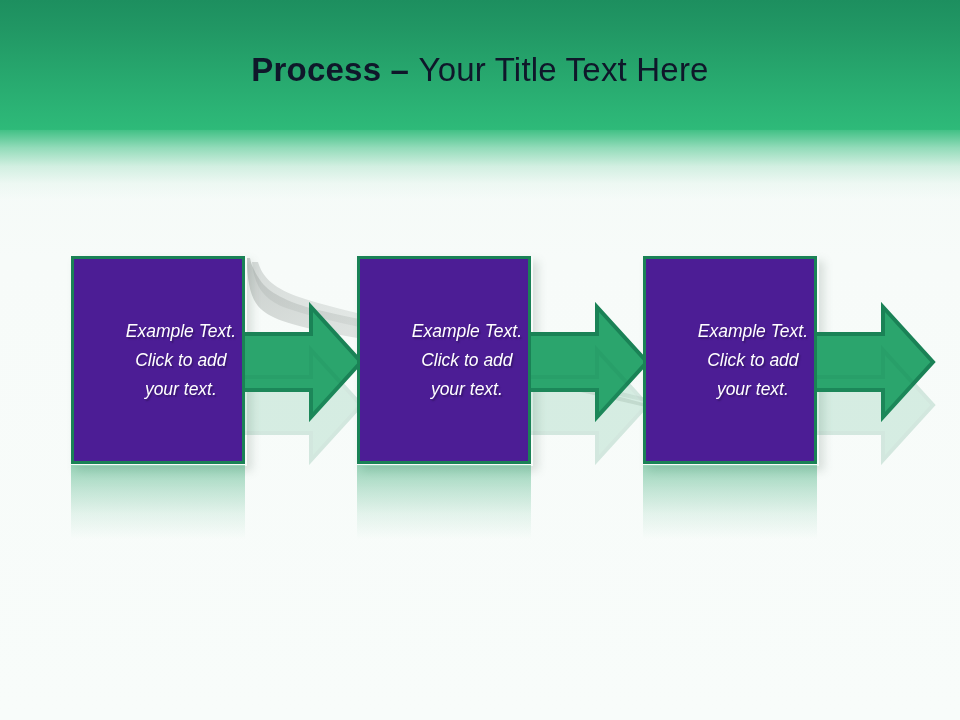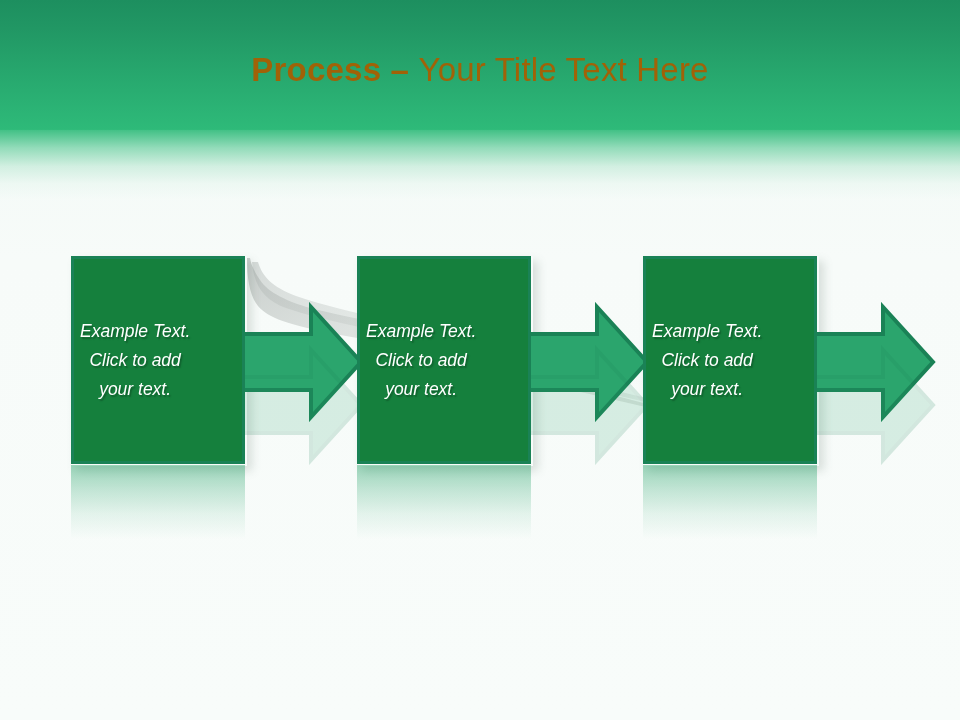--- a/index.html
+++ b/index.html
@@ -59,21 +59,21 @@
     pointer-events: none;
   }
 
   
   .title {
     position: absolute;
     left: 0;
     top: 50px;
     width: 960px;
     text-align: center;
-    color: #a16207;
+    color: #0f172a;
     font-size: 33px;
     line-height: 40px;
     letter-spacing: 0.2px;
     white-space: nowrap;
   }
   .title .t-bold { font-weight: bold; }
   .title .t-light { font-weight: normal; }
 
   
   .steps {
@@ -87,25 +87,25 @@
     position: absolute;
     top: 256px;
   }
   .step-box {
     position: absolute;
     left: 0;
     top: 0;
     width: 174px;
     height: 208px;
     box-sizing: border-box;
-    background: #15803d;
+    background: #4c1d95;
     border: 3px solid #1a8256;
     display: flex;
     align-items: center;
-    justify-content: flex-start;
+    justify-content: flex-end;
   }
   .step-text {
     color: #ffffff;
     font-style: italic;
     font-size: 17.5px;
     line-height: 29px;
     text-align: center;
     text-shadow: 1.5px 1.5px 1.6px rgba(0,0,0,0.28);
     padding: 0 6px;
     white-space: pre-line;

